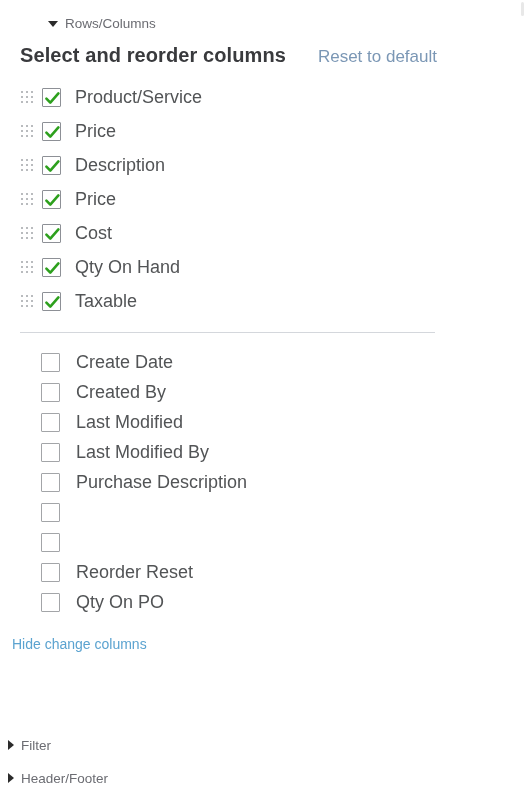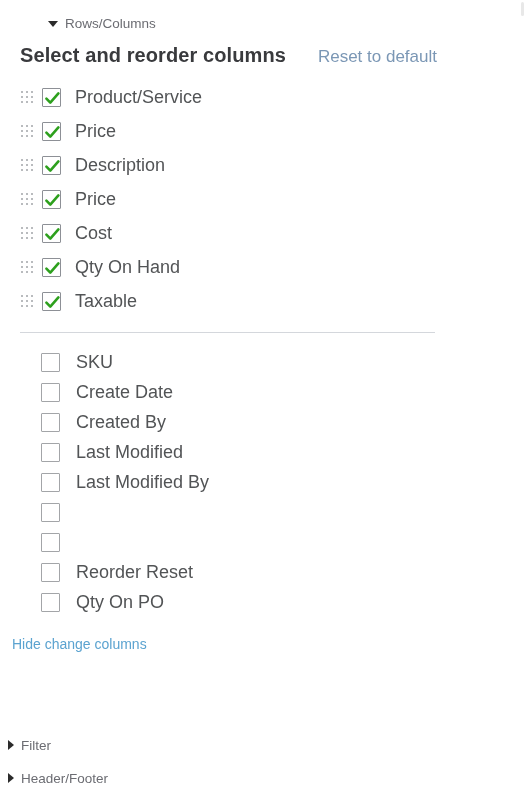--- a/index.html
+++ b/index.html
@@ -316,37 +316,37 @@
         </span>
         <span class="col-label">Taxable</span>
       </div>
     </div>
 
   <div class="divider"></div>
 
   <div class="available-list" id="available-list">
       <div class="avail-row">
         <span class="cbox unchecked"></span>
-        <span class="col-label">SKU</span>
-      </div>
-      <div class="avail-row">
-        <span class="cbox unchecked"></span>
         <span class="col-label">Create Date</span>
       </div>
       <div class="avail-row">
         <span class="cbox unchecked"></span>
         <span class="col-label">Created By</span>
       </div>
       <div class="avail-row">
         <span class="cbox unchecked"></span>
         <span class="col-label">Last Modified</span>
       </div>
       <div class="avail-row">
         <span class="cbox unchecked"></span>
         <span class="col-label">Last Modified By</span>
+      </div>
+      <div class="avail-row">
+        <span class="cbox unchecked"></span>
+        <span class="col-label">Purchase Description</span>
       </div>
       <div class="avail-row">
         <span class="cbox unchecked"></span>
       </div>
       <div class="avail-row">
         <span class="cbox unchecked"></span>
       </div>
       <div class="avail-row">
         <span class="cbox unchecked"></span>
         <span class="col-label">Reorder Reset</span>

